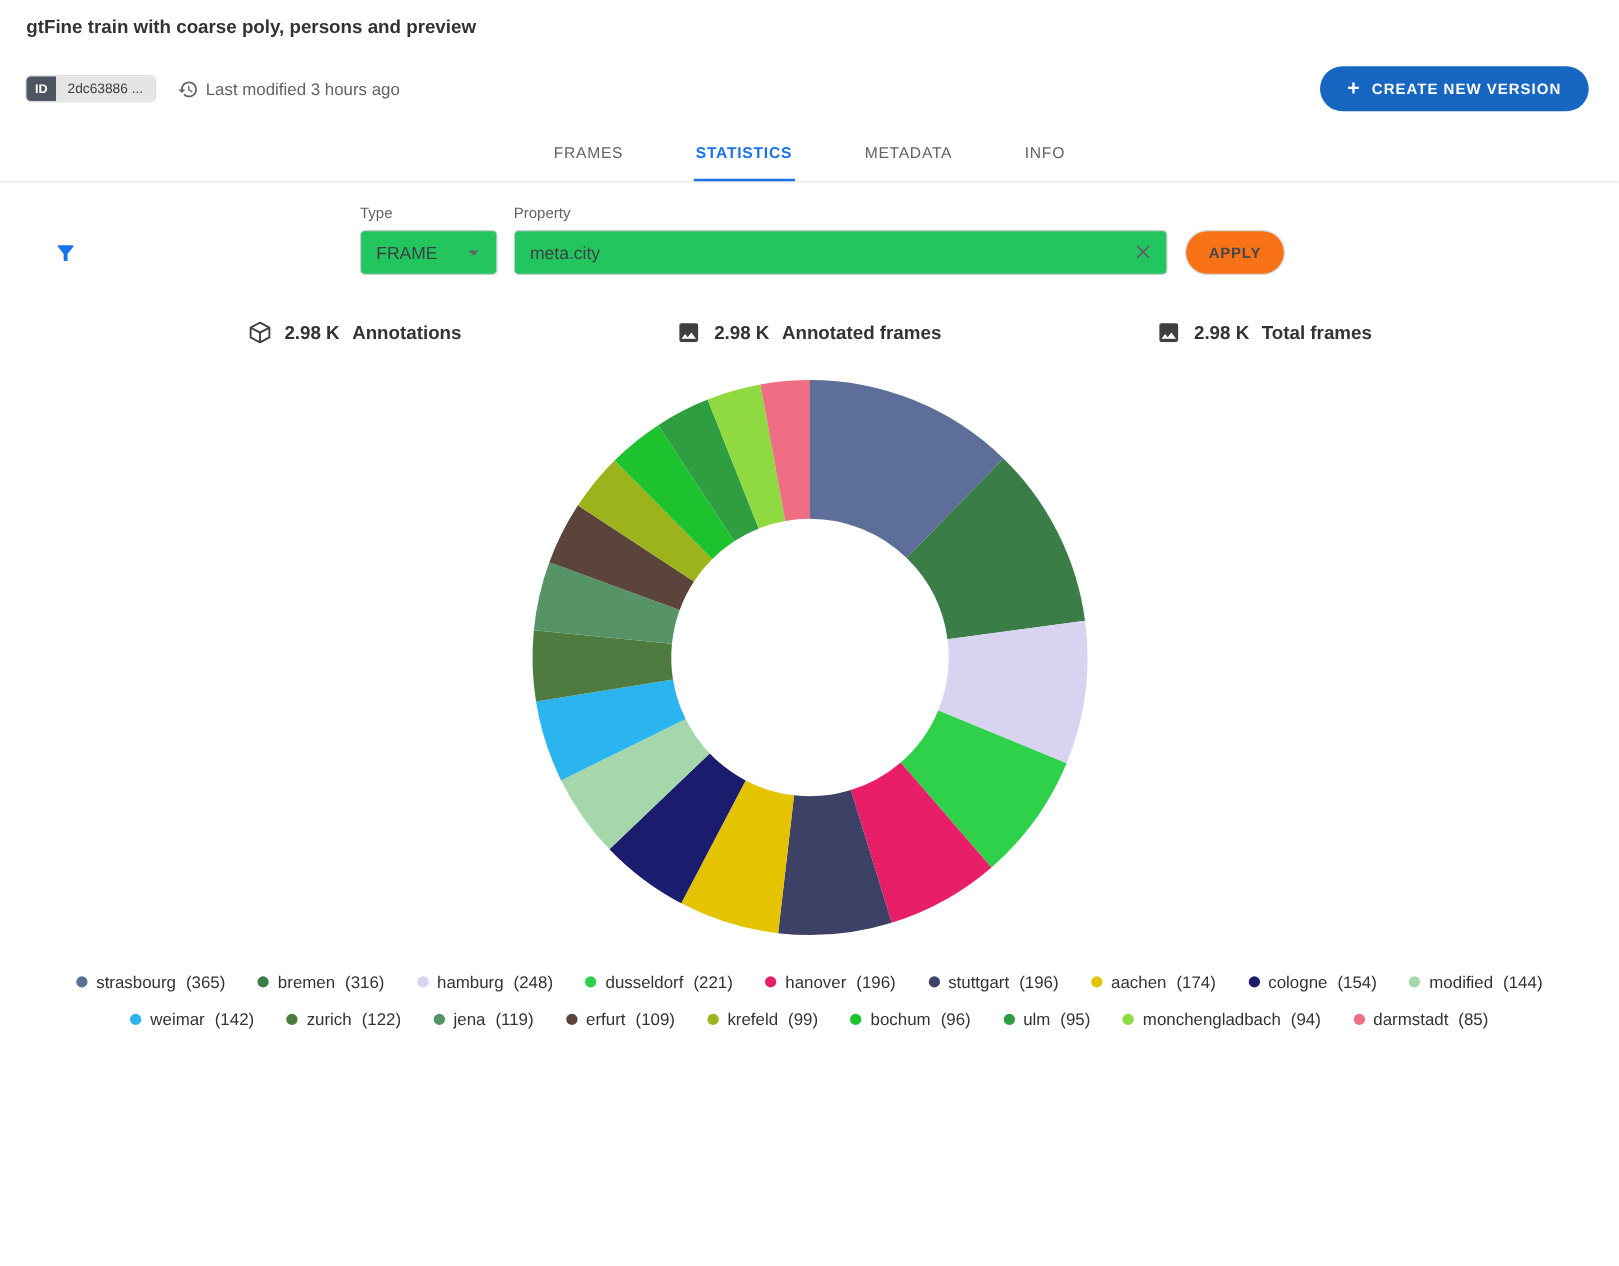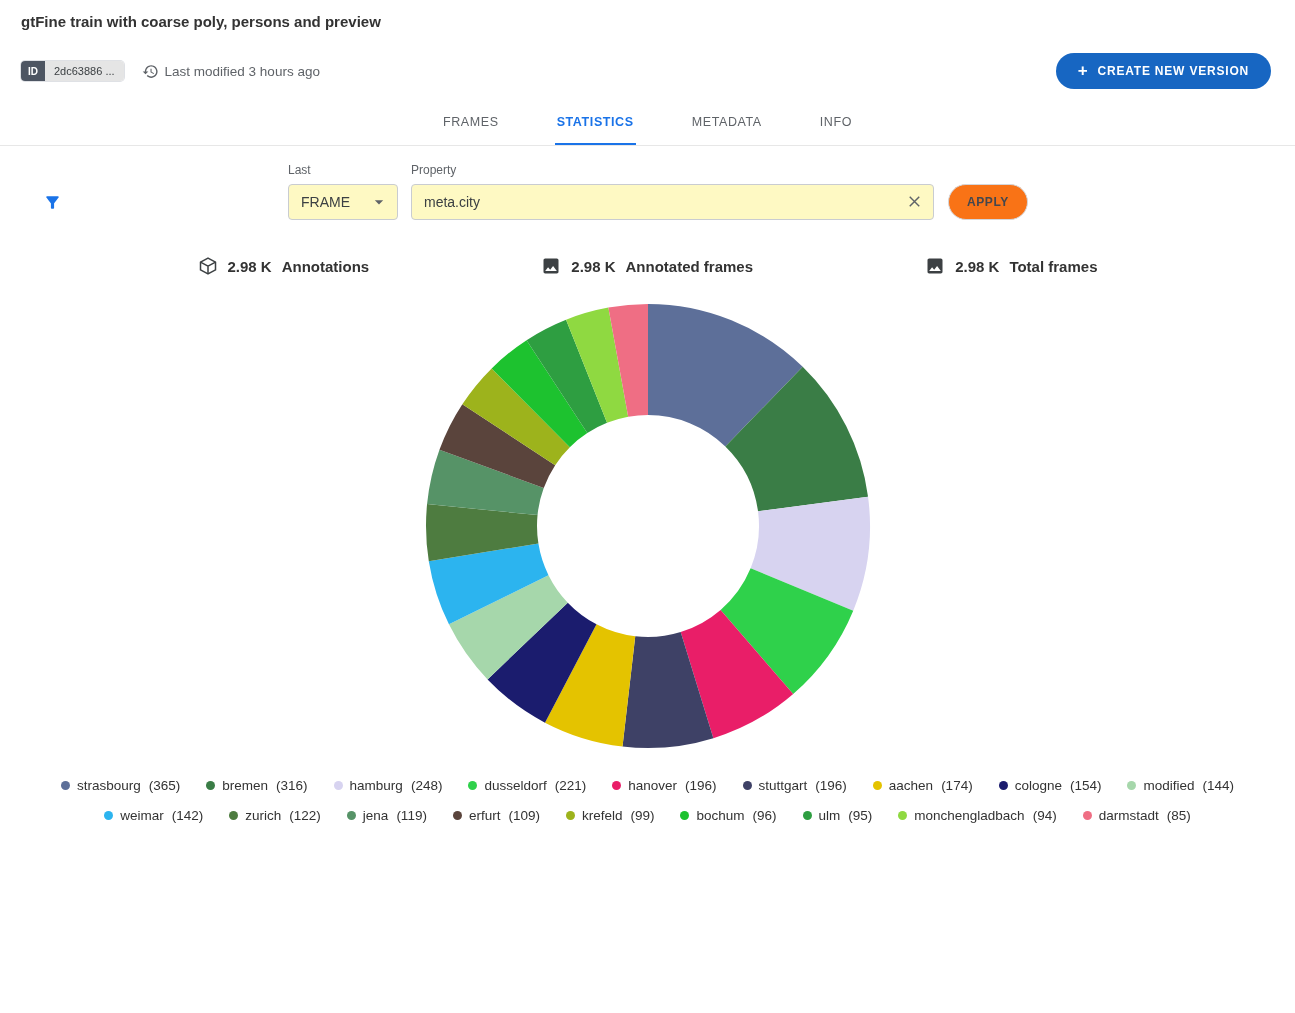--- a/index.html
+++ b/index.html
@@ -27,21 +27,21 @@
     color: #5f6368; font-weight: 500; cursor: pointer; }
   .tab span { padding: 15px 2px 14px; border-bottom: 2px solid transparent; }
   .tab.active { color: #1a73e8; }
   .tab.active span { border-bottom-color: #1a73e8; font-weight: 600; }
 
   
   .filter-row { display: flex; align-items: flex-end; padding: 17px 21px 0 21px; }
   .field-group { display: flex; flex-direction: column; }
   .field-label { font-size: 12px; color: #5f6368; margin-bottom: 7px; }
   .select-box, .text-input { height: 36px; border: 1px solid #c9ccd1; border-radius: 4px;
-    display: flex; align-items: center; background: #fef9c3; font-size: 14px; color: #3c4043; }
+    display: flex; align-items: center; background: #22c55e; font-size: 14px; color: #3c4043; }
   .select-box { justify-content: space-between; padding: 0 8px 0 12px; cursor: pointer; }
   .label-select { width: 238px; }
   .type-select { width: 110px; }
   .funnel-wrap { display:flex; align-items:center; height:36px; margin-left: 22px; cursor: pointer; }
   .type-group { margin-left: 226px; }
   .prop-group { margin-left: 13px; }
   .prop-wrap { position: relative; width: 523px; }
   .text-input { width: 100%; padding: 0 38px 0 12px; font-family: inherit; outline: none; }
   .clear-x { position: absolute; right: 10px; top: 8px; cursor: pointer; display:flex; }
   .apply-btn { margin-left: 14px; height: 36px; padding: 0 18px; background: #f97316;
@@ -100,21 +100,21 @@
     </div>
   </nav>
 
 <div class="filter-row">
   <div class="funnel-wrap">
     <svg width="19" height="19" viewBox="0 0 24 24" fill="#1a73e8">
       <path d="M4.25 5.61C6.27 8.2 10 13 10 13v6c0 .55.45 1 1 1h2c.55 0 1-.45 1-1v-6s3.72-4.8 5.74-7.39C20.25 4.95 19.78 4 18.95 4H5.04c-.83 0-1.3.95-.79 1.61z"></path>
     </svg>
   </div>
   <div class="field-group type-group">
-    <span class="field-label">Last</span>
+    <span class="field-label">Type</span>
     <div class="select-box type-select">
       <span>FRAME</span>
       <svg width="20" height="20" viewBox="0 0 24 24" fill="#5f6368">
           <path d="M7 10l5 5 5-5z"></path>
         </svg>
     </div>
   </div>
   <div class="field-group prop-group">
     <span class="field-label">Property</span>
     <div class="prop-wrap">

